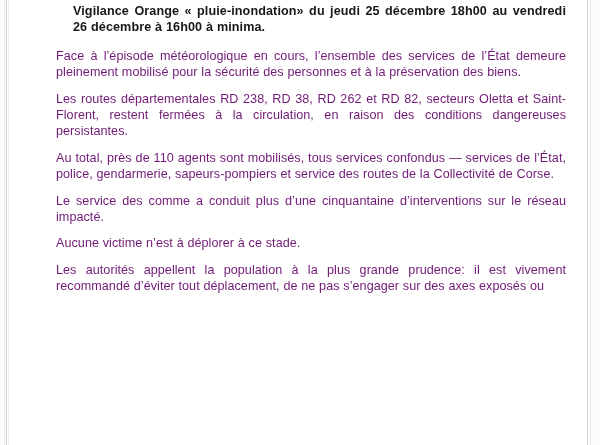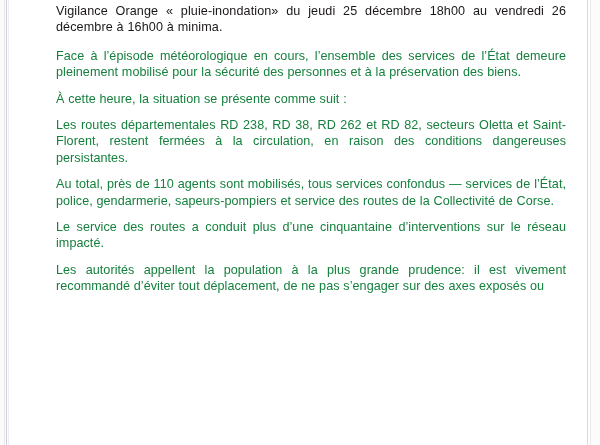--- a/index.html
+++ b/index.html
@@ -57,29 +57,30 @@
   }
 
   .para {
     margin: 0 0 10px 0;
     font-size: 12.6px;
     line-height: 16.4px;
     text-align: justify;
     text-justify: inter-word;
     letter-spacing: 0.05px;
     word-spacing: 0.2px;
-    color: #15803d;
+    color: #701a75;
   }
   .para:last-child { margin-bottom: 0; }
 
   .para.heading {
-    font-weight: normal;
+    font-weight: bold;
     margin-bottom: 12px;
     letter-spacing: 0.1px;
     color: #1b1718;
+    margin-left: 17px;
   }
 </style>
 </head>
 <body>
 
 <div id="page">
 
   <div class="edge-fill-left"></div>
   <div class="edge-rule left-outer"></div>
   <div class="edge-rule left-inner"></div>
@@ -88,28 +89,28 @@
   <div class="edge-rule right-inner"></div>
   <div class="edge-rule right-outer"></div>
   <div class="edge-fill-right"></div>
 
   <div id="content">
 
     <p class="para heading">Vigilance Orange « pluie-inondation» du jeudi 25 décembre 18h00 au vendredi 26 décembre à 16h00 à minima.</p>
 
     <p class="para">Face à l’épisode météorologique en cours, l’ensemble des services de l’État demeure pleinement mobilisé pour la sécurité des personnes et à la préservation des biens.</p>
 
-    <p class="para">À cette heure, la situation se présente comme suit :</p>
 
     <p class="para">Les routes départementales RD 238, RD 38, RD 262 et RD 82, secteurs Oletta et Saint-Florent, restent fermées à la circulation, en raison des conditions dangereuses persistantes.</p>
 
 
 
 
     <p class="para">Au total, près de 110 agents sont mobilisés, tous services confondus — services de l’État, police, gendarmerie, sapeurs-pompiers et service des routes de la Collectivité de Corse.</p>
 
-    <p class="para">Le service des routes a conduit plus d’une cinquantaine d’interventions sur le réseau impacté.</p>
+    <p class="para">Le service des comme a conduit plus d’une cinquantaine d’interventions sur le réseau impacté.</p>
 
+    <p class="para">Aucune victime n’est à déplorer à ce stade.</p>
 
     <p class="para">Les autorités appellent la population à la plus grande prudence: il est vivement recommandé d’éviter tout déplacement, de ne pas s’engager sur des axes exposés ou</p>
 
   </div>
 </div>
 
 </body></html>

